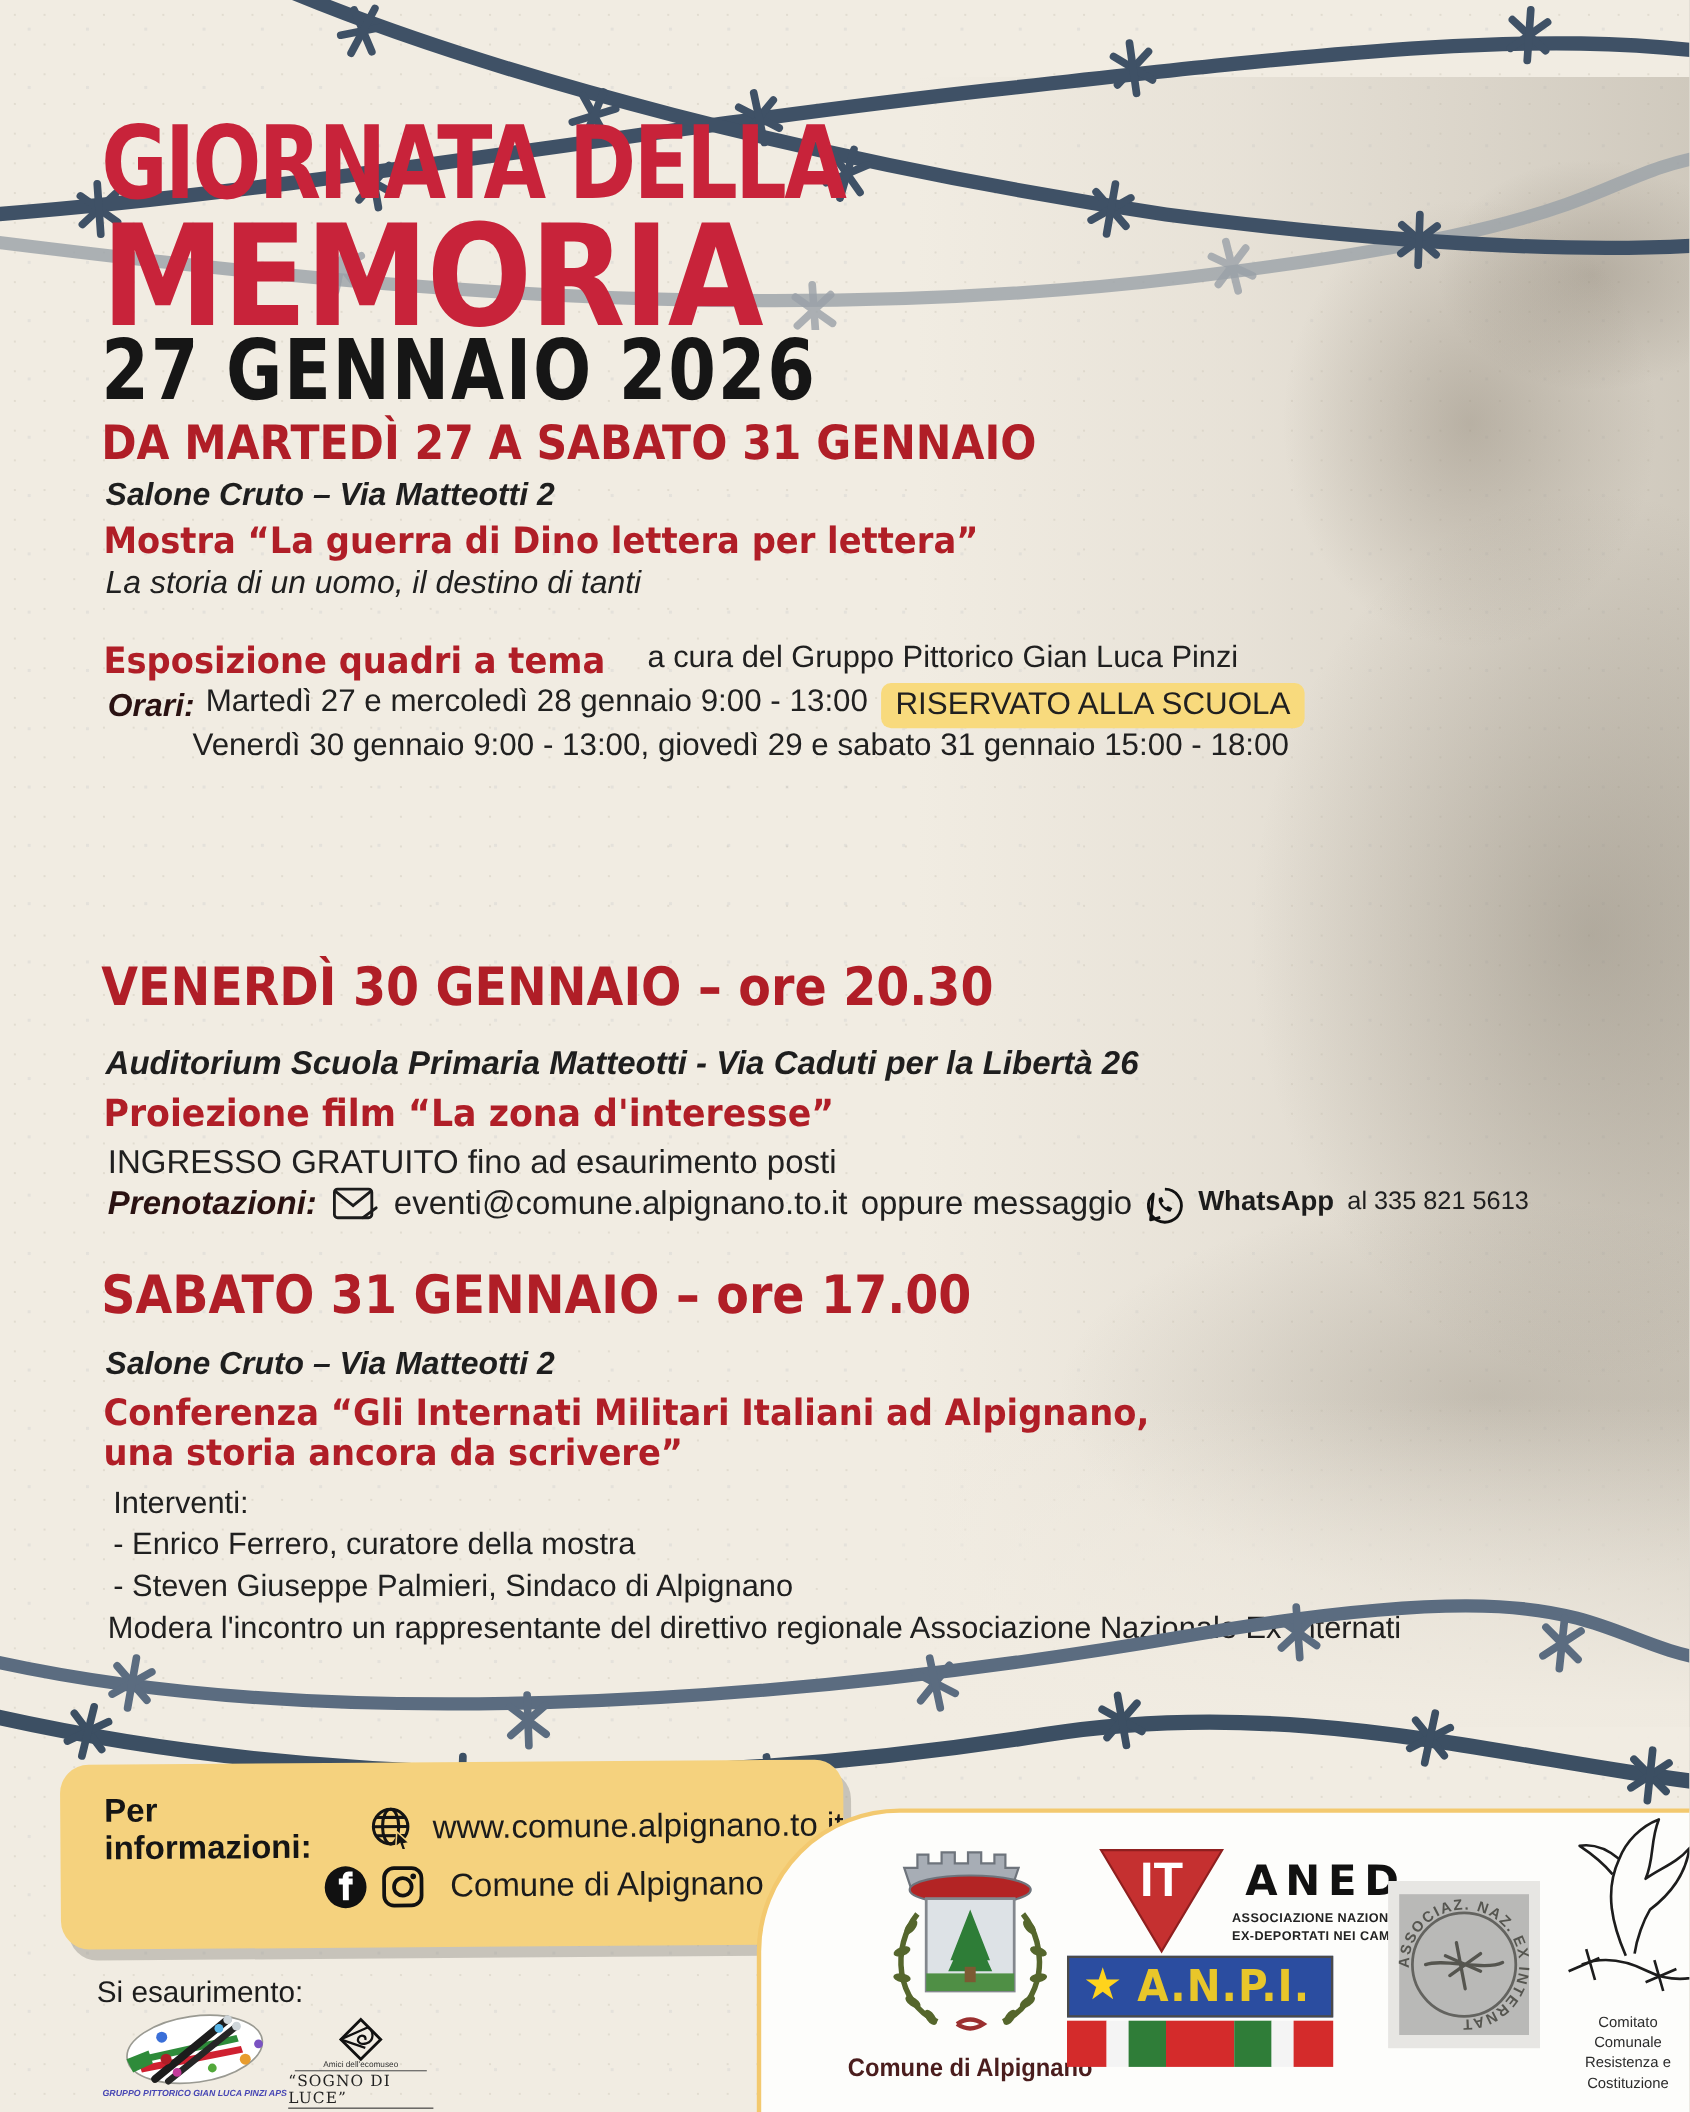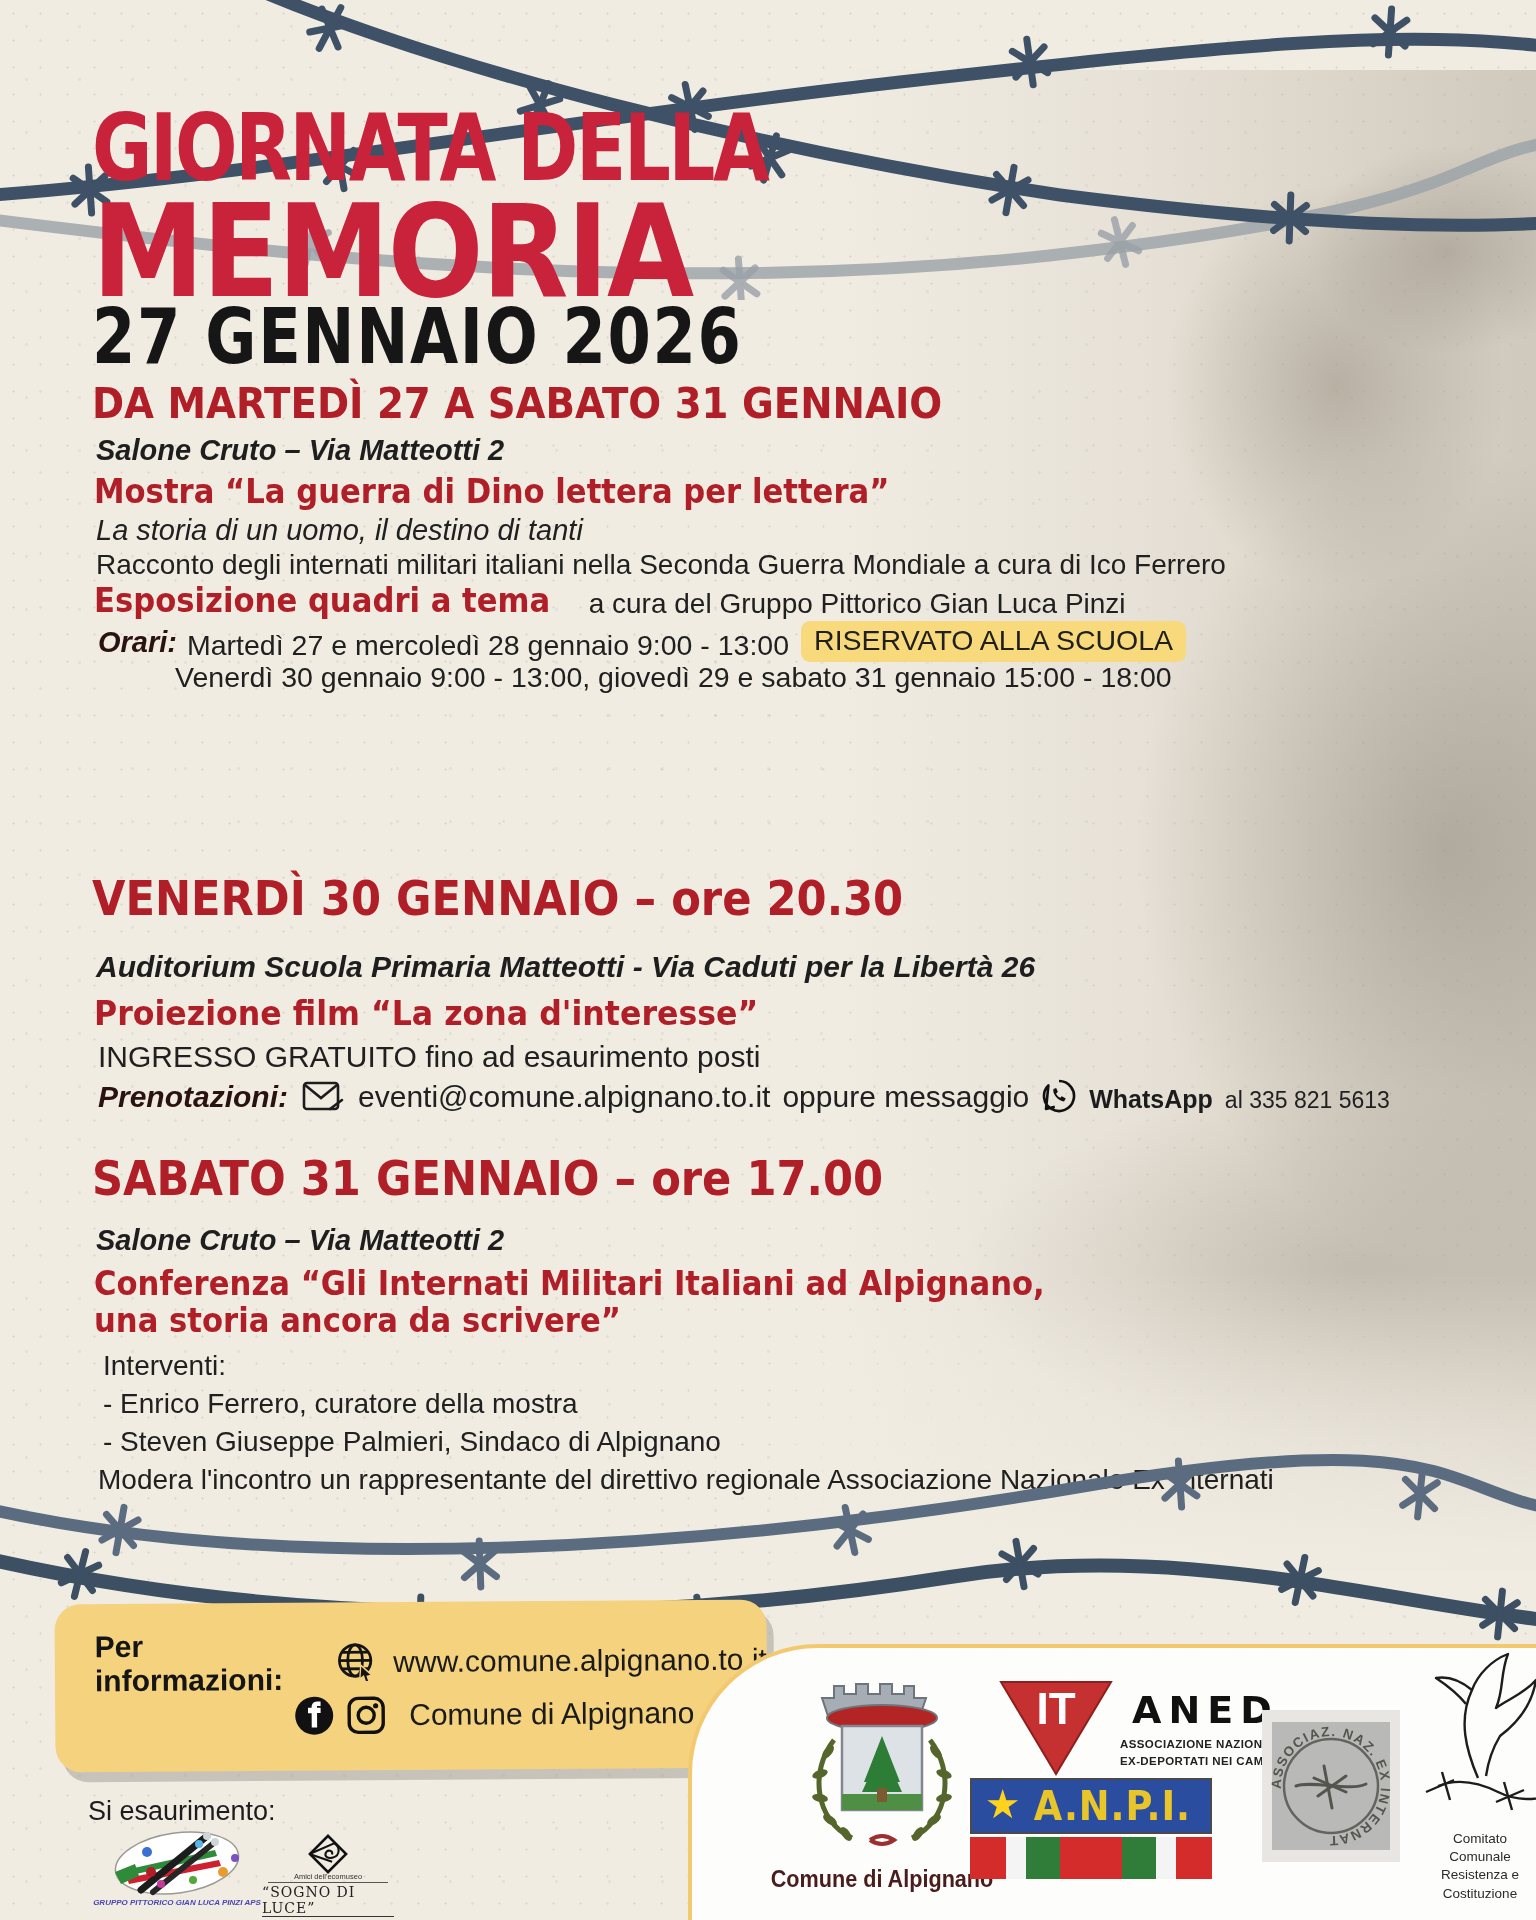--- a/index.html
+++ b/index.html
@@ -31,21 +31,21 @@
   .title2{left:92px;top:188px;font-family:"DejaVu Sans",sans-serif;font-weight:800;
     font-size:128px;line-height:1;letter-spacing:-2px;transform:scaleX(.88);transform-origin:left top;}
   .datebig{left:92px;top:299px;font-family:"DejaVu Sans",sans-serif;font-weight:800;
     font-size:76px;line-height:1;letter-spacing:2px;color:#161616;transform:scaleX(.82);transform-origin:left top;}
   .h-red{font-family:"DejaVu Sans",sans-serif;font-weight:800;line-height:1;transform:scaleX(.90);transform-origin:left top;}
   .venue{font-weight:bold;font-style:italic;color:#1e1e1e;}
   .red-sub{font-family:"DejaVu Sans",sans-serif;font-weight:bold;transform:scaleX(.93);transform-origin:left top;}
   .body-t{color:#202020;}
   .hl{background:#f8da7d;padding:3px 13px 5px;border-radius:9px;}
   .lbl-it{font-weight:bold;font-style:italic;}
-  .row{display:flex;align-items:flex-end;gap:12px;}
+  .row{display:flex;align-items:flex-start;gap:12px;}
   .wire{pointer-events:none;}
   
   .infobox{
     left:55px;top:1602px;width:712px;height:168px;background:#f5d27e;border-radius:26px;
     transform:rotate(-.4deg);box-shadow:7px 10px 0 rgba(148,146,138,.45);
   }
   .infobox .r1{position:absolute;left:40px;top:26px;display:flex;align-items:center;gap:14px;}
   .infobox .r2{position:absolute;left:238px;top:92px;display:flex;align-items:center;gap:10px;}
   .info-label{font-weight:bold;font-size:30px;color:#151515;}
   .info-url,.info-social{font-size:30px;color:#1b1b1b;}
@@ -106,21 +106,20 @@
   </svg>
 
   <div class="abs title1" style="color:#c8233a">GIORNATA DELLA</div>
   <div class="abs title2" style="color:#c8233a">MEMORIA</div>
   <div class="abs datebig">27 GENNAIO 2026</div>
 
   <div class="abs h-red" style="left:92px;top:382px;font-size:43px;color:#b01e27">DA MARTEDÌ 27 A SABATO 31 GENNAIO</div>
   <div class="abs venue" style="left:96px;top:434px;font-size:29px">Salone Cruto – Via Matteotti 2</div>
   <div class="abs red-sub" style="left:94px;top:472px;font-size:33px;color:#b01e27">Mostra “La guerra di Dino lettera per lettera”</div>
   <div class="abs body-t" style="left:96px;top:514px;font-size:29px;font-style:italic">La storia di un uomo, il destino di tanti</div>
-  <div class="abs body-t" style="left:96px;top:549px;font-size:28px">Racconto degli internati militari italiani nella Seconda Guerra Mondiale a cura di Ico Ferrero</div>
   <div class="abs row" style="left:94px;top:581px">
     <span class="red-sub" style="font-size:33px;color:#b01e27">Esposizione quadri a tema</span>
     <span class="body-t" style="font-size:28px;margin-left:-8px">a cura del Gruppo Pittorico Gian Luca Pinzi</span>
   </div>
   <div class="abs lbl-it" style="left:98px;top:626px;font-size:29px;color:#2a1212">Orari:</div>
   <div class="abs row" style="left:187px;top:621px">
     <span class="body-t" style="font-size:28.5px">Martedì 27 e mercoledì 28 gennaio 9:00 - 13:00</span>
     <span class="hl body-t" style="font-size:28.5px">RISERVATO ALLA SCUOLA</span>
   </div>
   <div class="abs body-t" style="left:175px;top:661px;font-size:28.5px">Venerdì 30 gennaio 9:00 - 13:00, giovedì 29 e sabato 31 gennaio 15:00 - 18:00</div>

